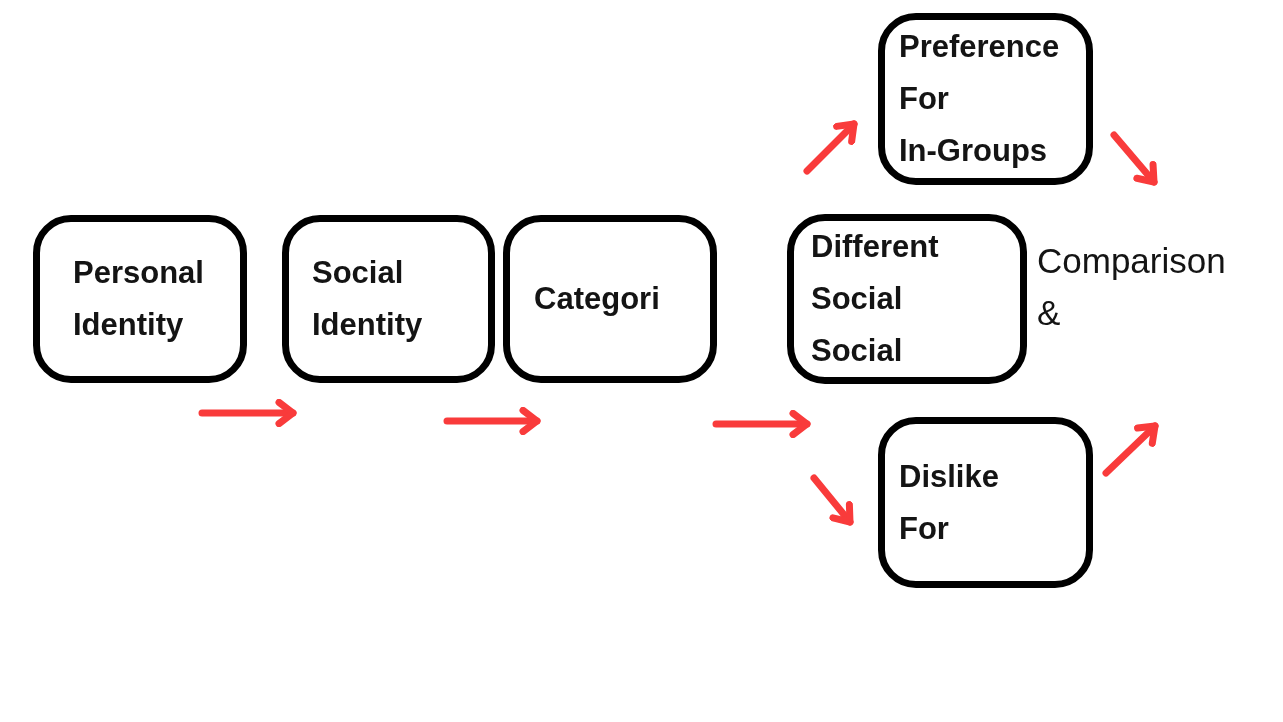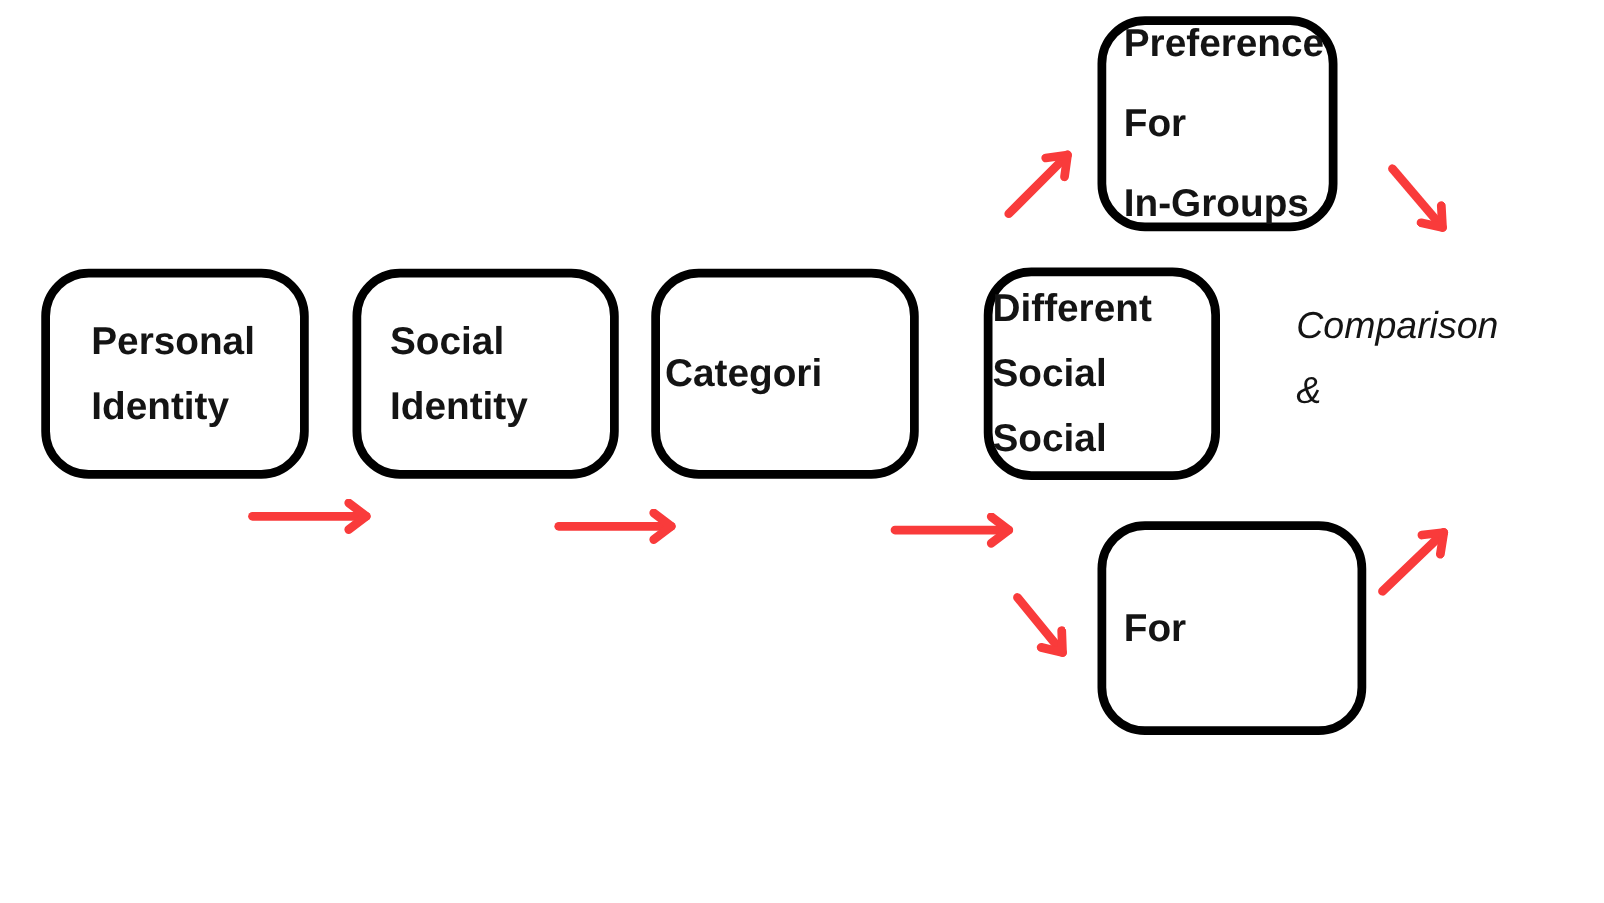--- a/index.html
+++ b/index.html
@@ -49,31 +49,30 @@
     font-size: 31px;
     line-height: 52px;
     color: var(--text, #141414);
     overflow: visible;
   }
   .node div {
     white-space: nowrap;
   }
   .n1 { left: 33px;  top: 215px; width: 214px; height: 168px; padding-left: 33px; }
   .n2 { left: 282px; top: 215px; width: 213px; height: 168px; padding-left: 23px; }
-  .n3 { left: 521px; top: 215px; width: 214px; height: 168px; padding-left: 4px; }
-  .n4 { left: 787px; top: 214px; width: 189px; height: 170px; }
-  .n5 { left: 878px; top: 13px;  width: 192px; height: 172px; padding-left: 14px; gap: 12px; }
+  .n3 { left: 503px; top: 215px; width: 214px; height: 168px; padding-left: 24px; }
+  .n4 { left: 787px; top: 214px; width: 240px; height: 170px; padding-left: 17px; }
+  .n5 { left: 878px; top: 13px;  width: 215px; height: 172px; padding-left: 14px; }
   .n6 { left: 878px; top: 417px; width: 215px; height: 171px; padding-left: 14px; }
   .outcome-label {
     position: absolute;
     left: 1037px;
     top: 235px;
-    font-style: italic;
     font-weight: 400;
-    font-size: 30px;
+    font-size: 35px;
     line-height: 52px;
     color: var(--text, #141414);
   }
   .outcome-label div {
     white-space: nowrap;
   }
 </style>
 </head>
 <body>
 
@@ -114,20 +113,21 @@
       <div>Social</div>
     </div>
 
   <div class="node n5">
       <div>Preference</div>
       <div>For</div>
       <div>In-Groups</div>
     </div>
 
   <div class="node n6">
+      <div>Dislike</div>
       <div>For</div>
     </div>
 
   <div class="outcome-label">
       <div>Comparison</div>
       <div>&amp;</div>
     </div>
 
 </div>
 

